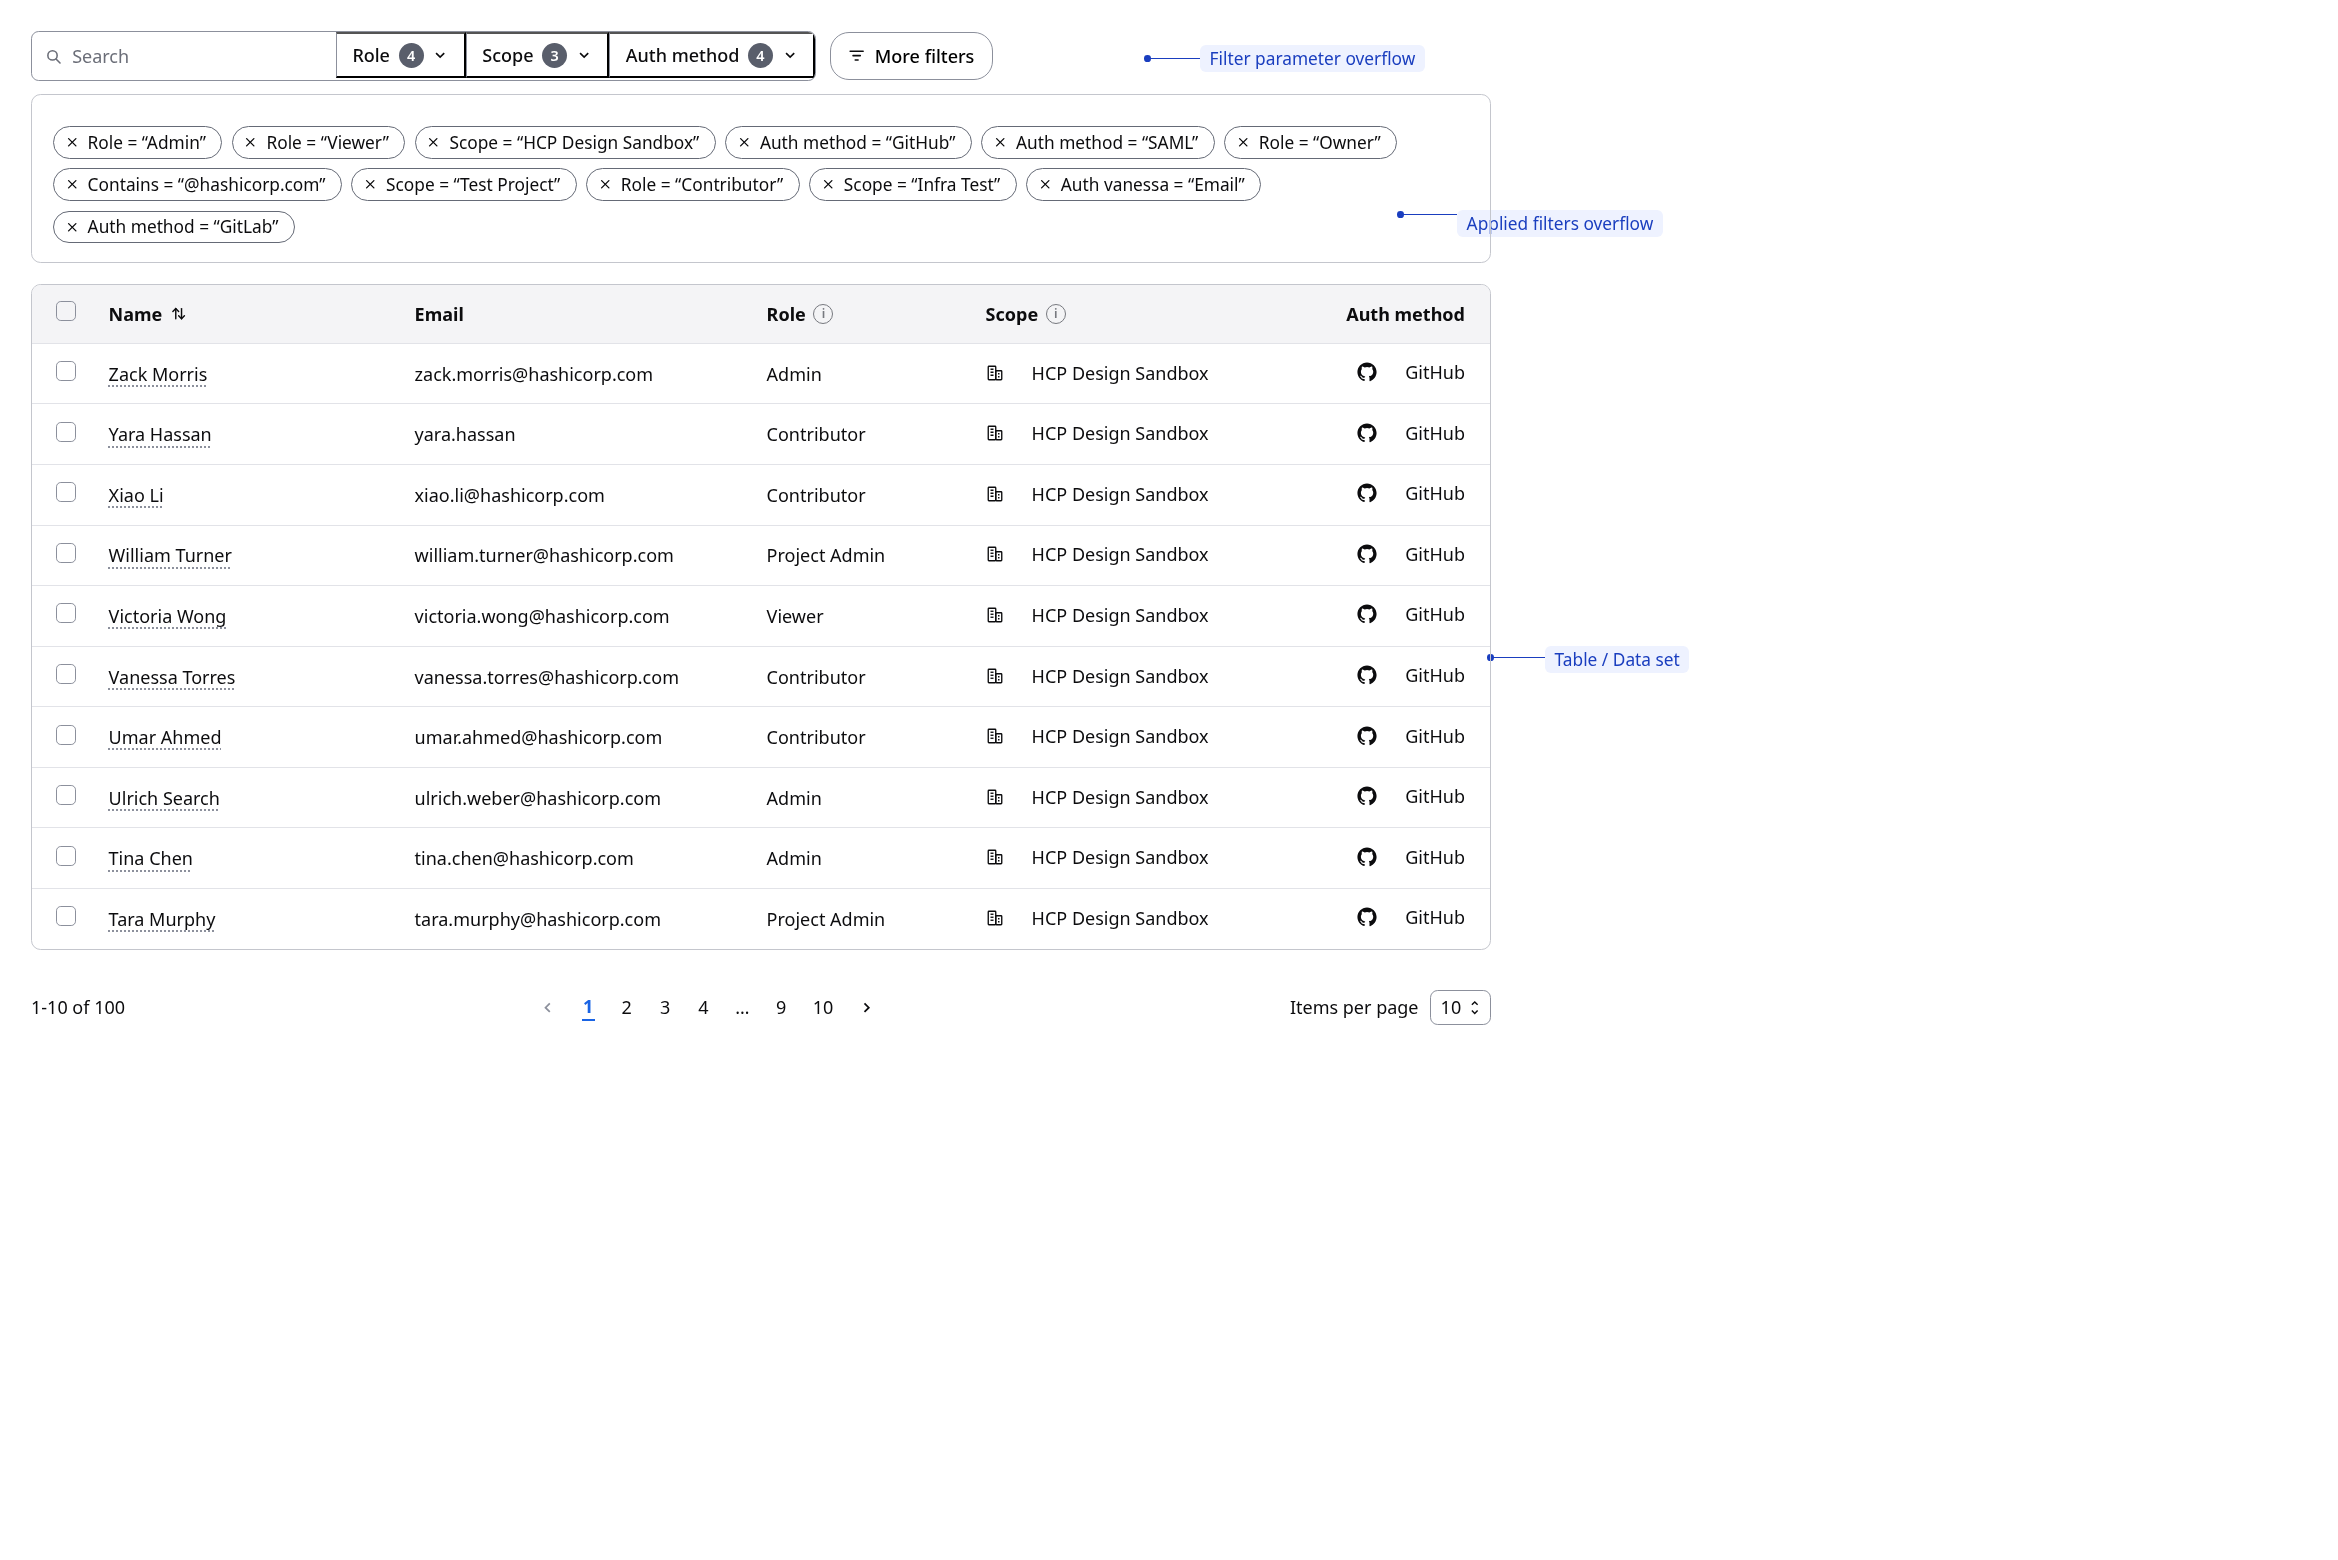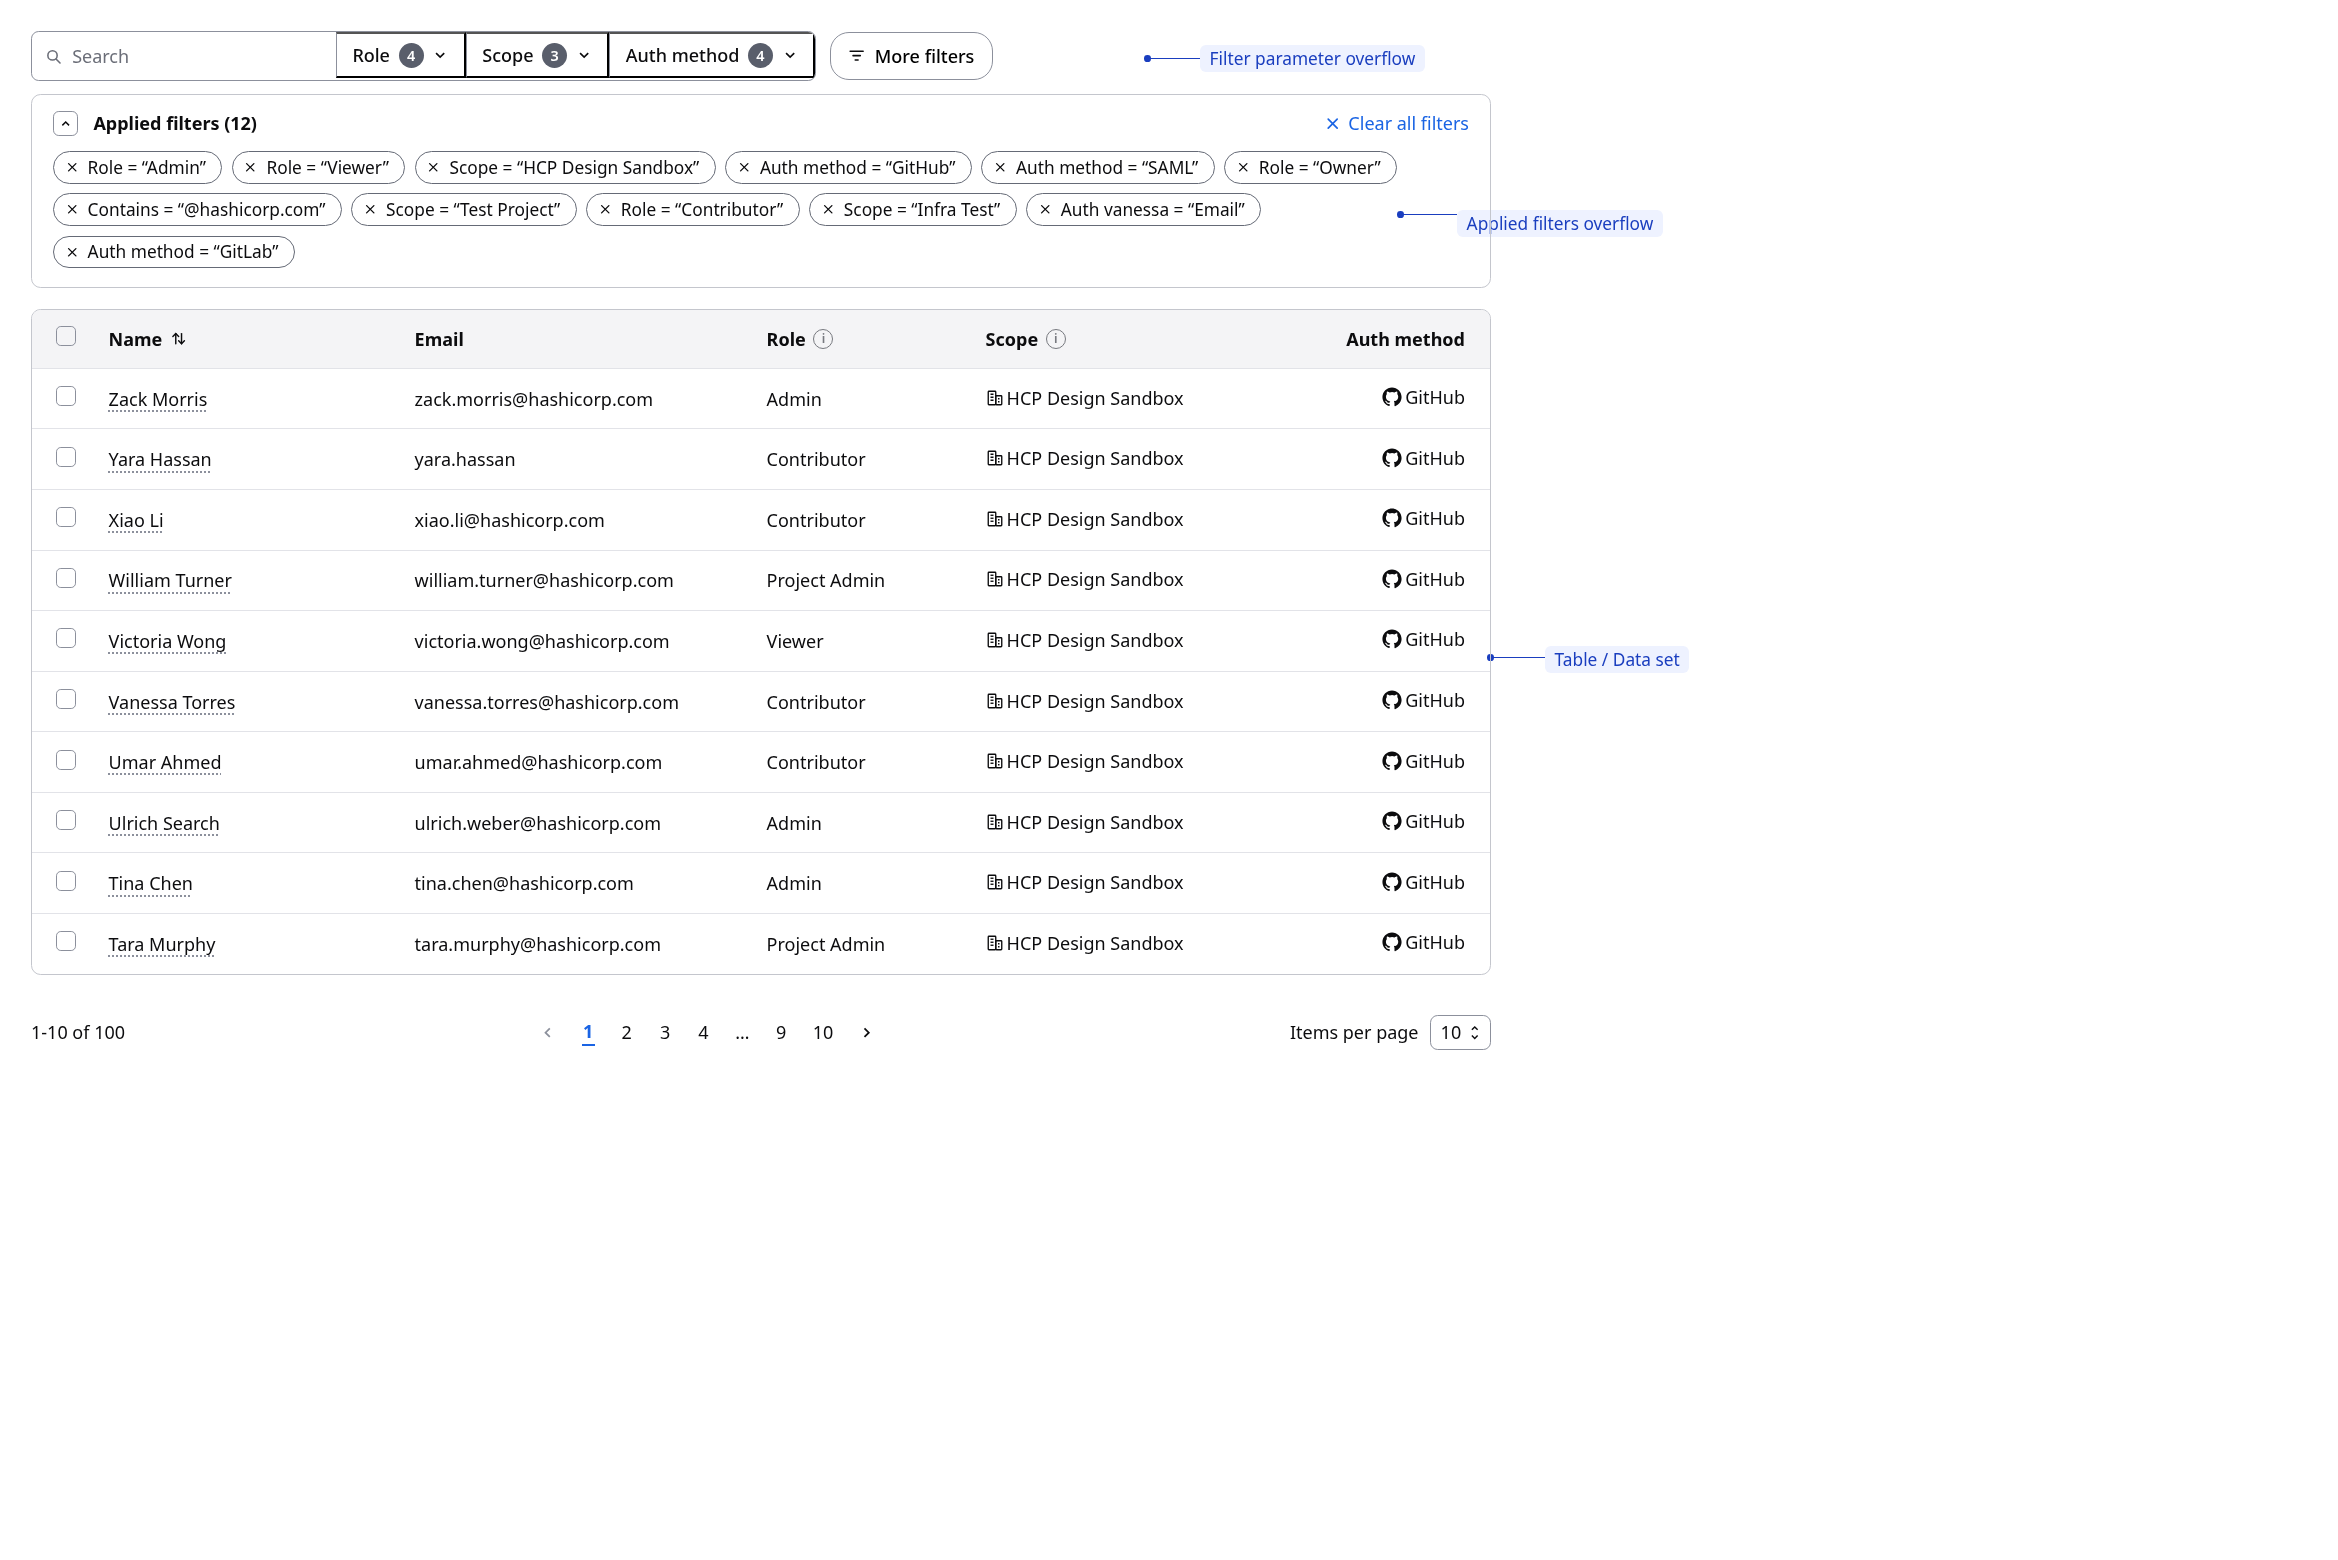--- a/index.html
+++ b/index.html
@@ -46,21 +46,21 @@
     table { width: 100%; border-collapse: collapse; }
     thead { background: #f4f4f6; }
     th { text-align: left; font-size: 18px; font-weight: 700; padding: 16.3px 9.6px; border-bottom: 1px solid #e2e3e8; white-space:nowrap; }
     tbody td { font-size: 18px; padding: 16.3px 9.6px; border-bottom: 1px solid #e2e3e8; white-space:nowrap; }
     tbody tr:last-child td { border-bottom: none; }
     .chk-cell { width: 58px; text-align:center; }
     .chk { width: 20px; height: 20px; border: 1.5px solid #8c909c; border-radius: 4.8px; display: inline-block; }
     .name-cell a { color: #0c0c0e; text-decoration: underline dotted #8c909c; text-underline-offset: 4.8px; }
     .th-icon { display: inline-flex; align-items:center; gap:7.7px; }
     .info-circle { display:inline-flex; width: 20px; height: 20px; align-items:center; justify-content:center; border: 1.6px solid #77797f; color:#77797f; border-radius:50%; font-size:12.5px; font-weight:600; line-height:1; }
-    .cell-icon { display:inline-flex; align-items:center; gap:3px; }
+    .cell-icon { display:inline-flex; align-items:center; gap:28px; }
     col.col-chk  { width: 67px; }
     col.col-name { width: 306px; }
     col.col-email{ width: 352px; }
     col.col-role { width: 219px; }
     col.col-scope{ width: 298px; }
     col.col-auth { }
     th.auth-th, td.auth-td { text-align: right; padding-right: 25px; }
     td.auth-td .cell-icon { justify-content:flex-end;align-items:center; }
 
     
@@ -134,37 +134,20 @@
         <svg width="17.3" height="17.3" viewBox="0 0 24 24" fill="none" stroke="#0c0c0e" stroke-width="2.2" stroke-linecap="round">
             <line x1="3" y1="6" x2="21" y2="6"></line>
             <line x1="7" y1="12" x2="17" y2="12"></line>
             <line x1="10" y1="18" x2="14" y2="18"></line>
           </svg>
         <span>More filters</span>
       </button>
     </div>
 
     <div class="af-panel">
-      <div class="af-head">
-        <div class="af-head-left">
-          <button class="collapse-btn">
-            <svg width="13.4" height="13.4" viewBox="0 0 24 24" fill="none" stroke="#0c0c0e" stroke-width="2.6">
-                <polyline points="6 15 12 9 18 15"></polyline>
-              </svg>
-          </button>
-          <span class="af-title">Applied filters (12)</span>
-        </div>
-        <a href="#" class="clear-link">
-          <svg width="15.4" height="15.4" viewBox="0 0 24 24" fill="none" stroke="#1a64e4" stroke-width="2.6" stroke-linecap="round">
-              <line x1="5" y1="5" x2="19" y2="19"></line>
-              <line x1="19" y1="5" x2="5" y2="19"></line>
-            </svg>
-          <span>Clear all filters</span>
-        </a>
-      </div>
       <div class="chips" id="chips-container">
           <span class="chip">
             <svg width="12.5" height="12.5" viewBox="0 0 24 24" fill="none" stroke="#0c0c0e" stroke-width="2.6" stroke-linecap="round">
               <line x1="5" y1="5" x2="19" y2="19"></line>
               <line x1="19" y1="5" x2="5" y2="19"></line>
             </svg>
             <span>Role = “Admin”</span>
           </span>
           <span class="chip">
             <svg width="12.5" height="12.5" viewBox="0 0 24 24" fill="none" stroke="#0c0c0e" stroke-width="2.6" stroke-linecap="round">

